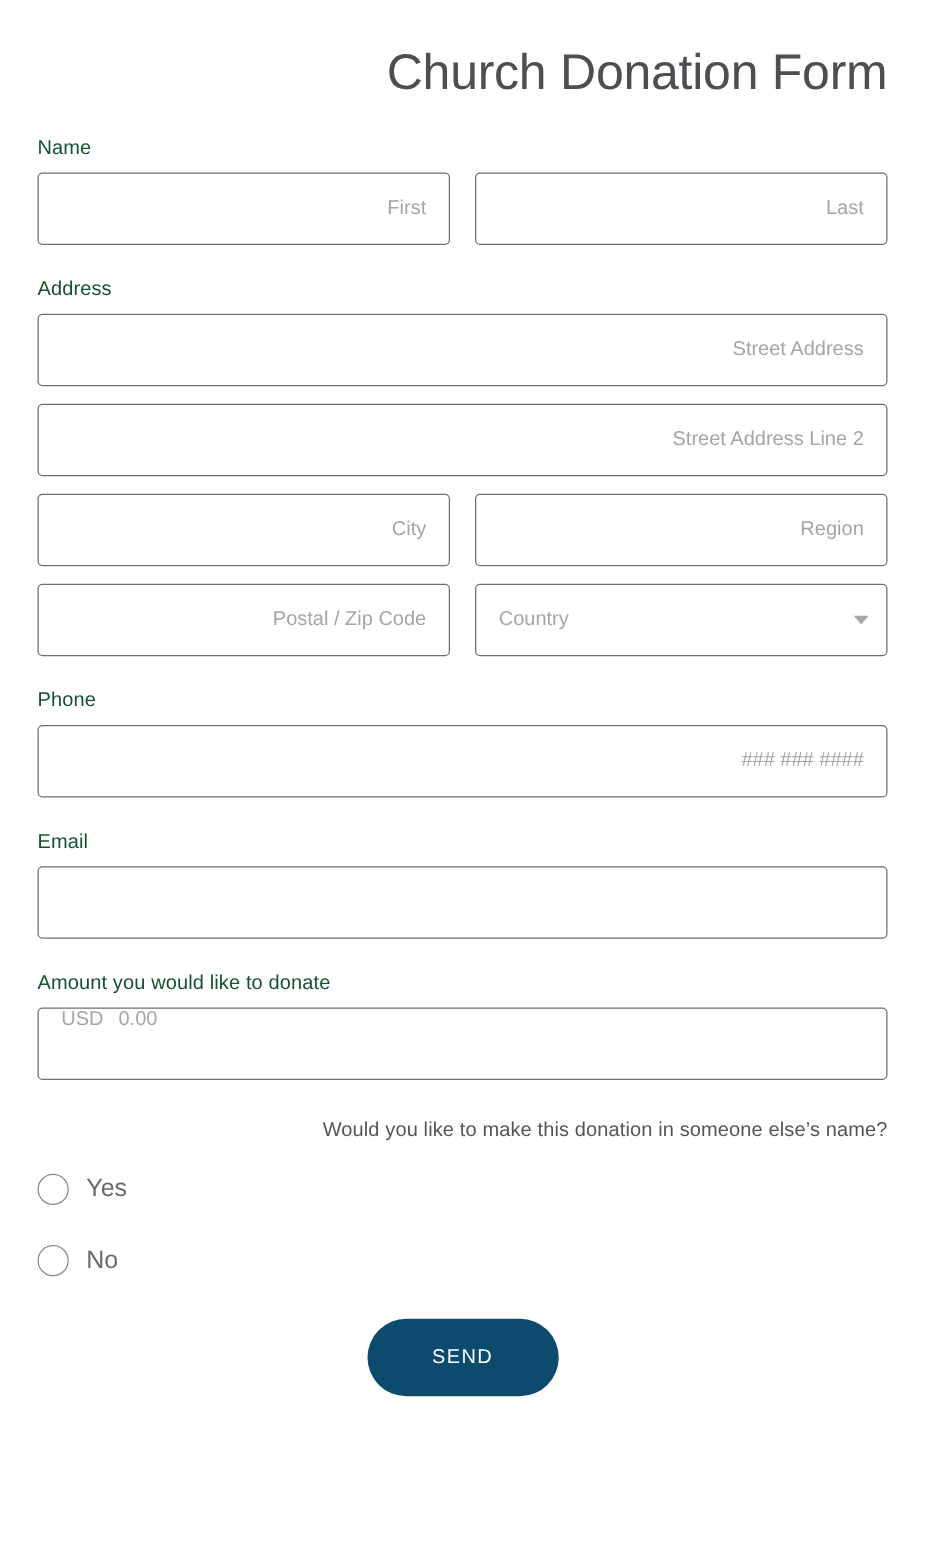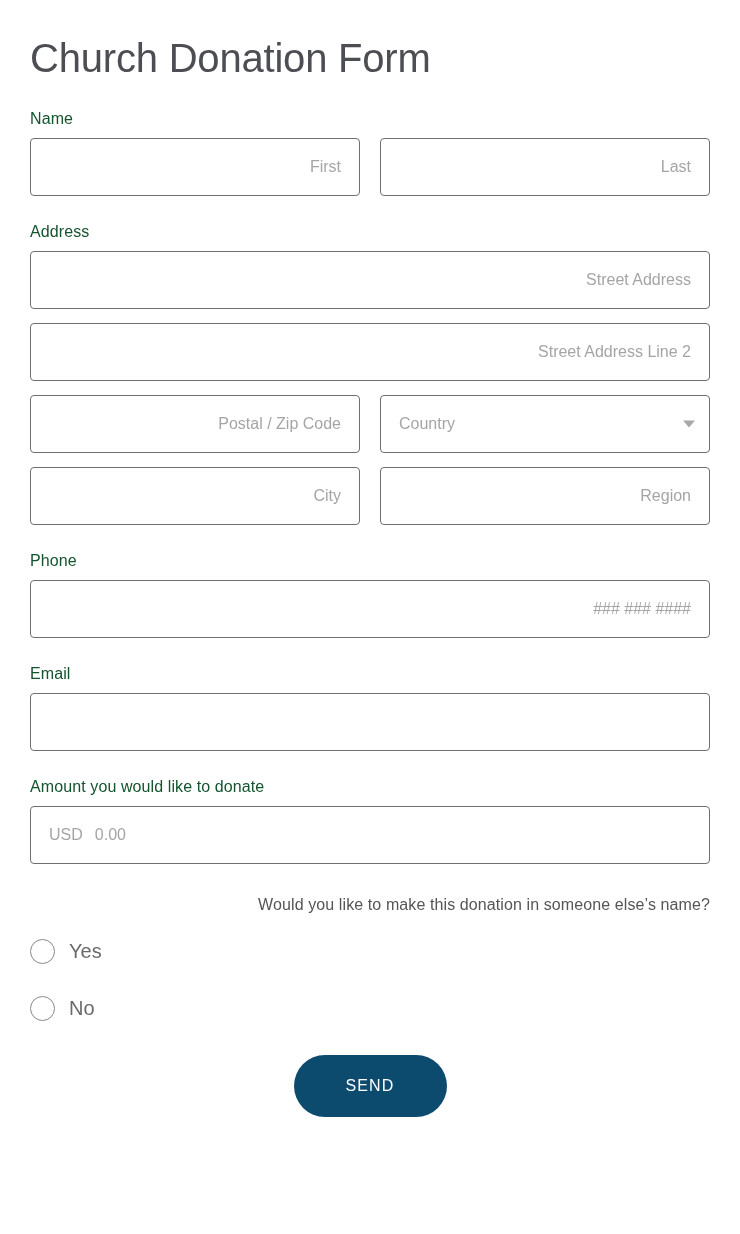--- a/index.html
+++ b/index.html
@@ -28,20 +28,21 @@
   
   .form-title {
     font-size: 40px;
     font-weight: 300;
     color: #4d4e53;
     letter-spacing: -0.2px;
     margin: 0;
     padding-top: 33px;
     line-height: 50px;
     white-space: nowrap;
+    text-align: right;
   }
 
   
   .field-group {
     margin-top: 26px;
   }
 
   .field-label {
     display: block;
     font-size: 16px;
@@ -118,21 +119,20 @@
 
   
   .amount-wrap {
     position: relative;
     width: 680px;
     height: 58px;
     border: 1px solid #6f6f6f;
     border-radius: 4px;
     background: #ffffff;
     display: flex;
-    align-items: center;
     padding: 0 18px;
   }
   .amount-currency {
     font-size: 16px;
     color: #a5a5a5;
     margin-right: 12px;
   }
   .amount-value {
     font-size: 16px;
     color: #a5a5a5;
@@ -209,31 +209,31 @@
 
     <div class="input-row">
       <input class="txt-input full" type="text" placeholder="Street Address" style="">
     </div>
 
     <div class="input-row">
       <input class="txt-input full" type="text" placeholder="Street Address Line 2" style="">
     </div>
 
     <div class="input-row">
+      <input class="txt-input half" type="text" placeholder="City" style="">
+      <input class="txt-input half" type="text" placeholder="Region" style="">
+    </div>
+
+    <div class="input-row">
       <input class="txt-input half" type="text" placeholder="Postal / Zip Code" style="">
       <div class="select-wrap">
         <div class="select-box">Country</div>
         <span class="select-caret"></span>
       </div>
     </div>
-
-    <div class="input-row">
-      <input class="txt-input half" type="text" placeholder="City" style="">
-      <input class="txt-input half" type="text" placeholder="Region" style="">
-    </div>
   </div>
 
   <div class="field-group">
     <label class="field-label">Phone</label>
     <div class="input-row">
       <input class="txt-input full" type="text" placeholder="### ### ####" style="">
     </div>
   </div>
 
   <div class="field-group">

